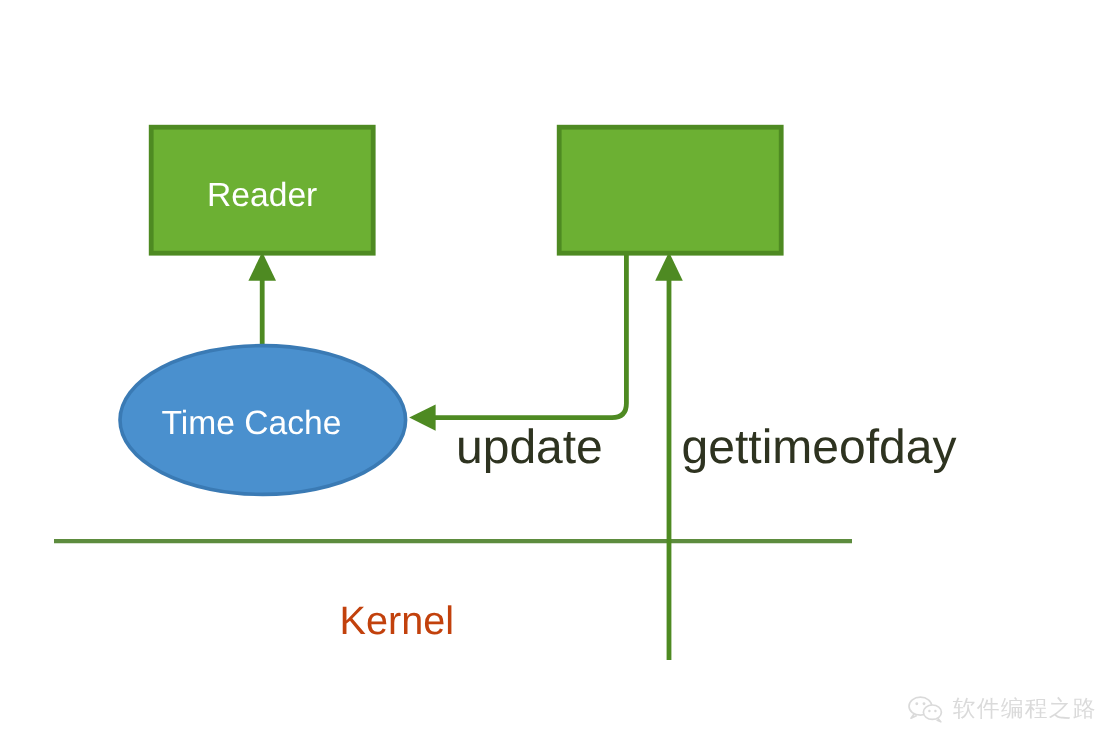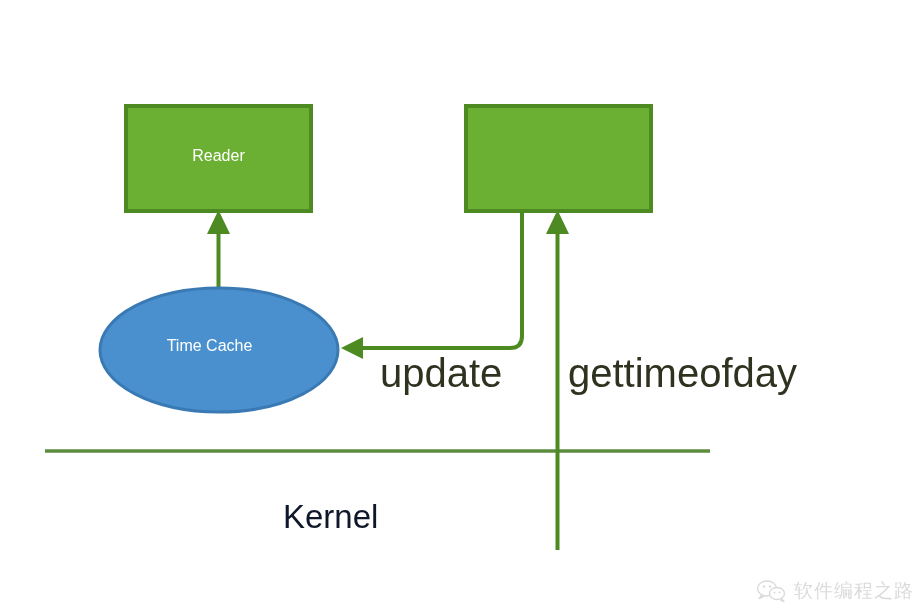--- a/index.html
+++ b/index.html
@@ -20,36 +20,36 @@
   #diagram-svg {
     position: absolute;
     left: 0;
     top: 0;
     width: 922px;
     height: 614px;
   }
   .node-label {
     position: absolute;
     color: #ffffff;
-    font-size: 16px;
+    font-size: 28px;
     font-family: "Liberation Sans", sans-serif;
     white-space: nowrap;
     text-align: center;
     pointer-events: none;
   }
   .edge-label {
     position: absolute;
     color: #2e3320;
     font-size: 40px;
     font-family: "Liberation Sans", sans-serif;
     white-space: nowrap;
   }
   .zone-label {
     position: absolute;
-    color: #0f172a;
+    color: #c2410c;
     font-size: 33px;
     font-family: "Liberation Sans", sans-serif;
     white-space: nowrap;
   }
   #watermark {
     position: absolute;
     right: 8px;
     bottom: 10px;
     display: flex;
     align-items: center;

